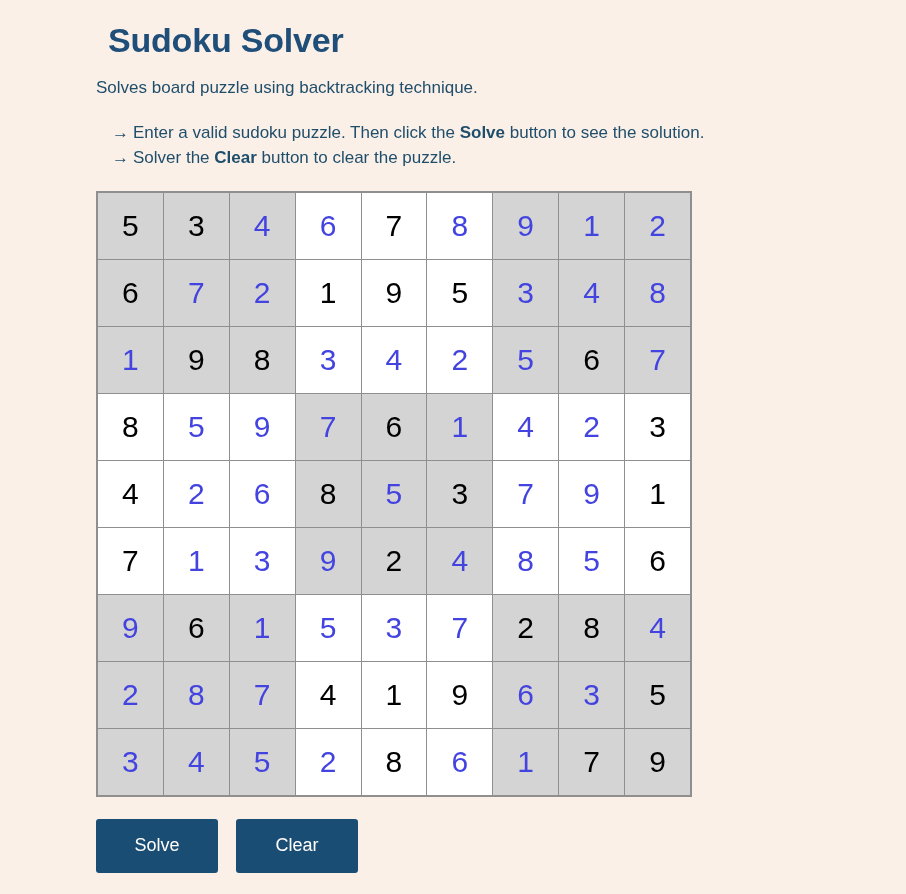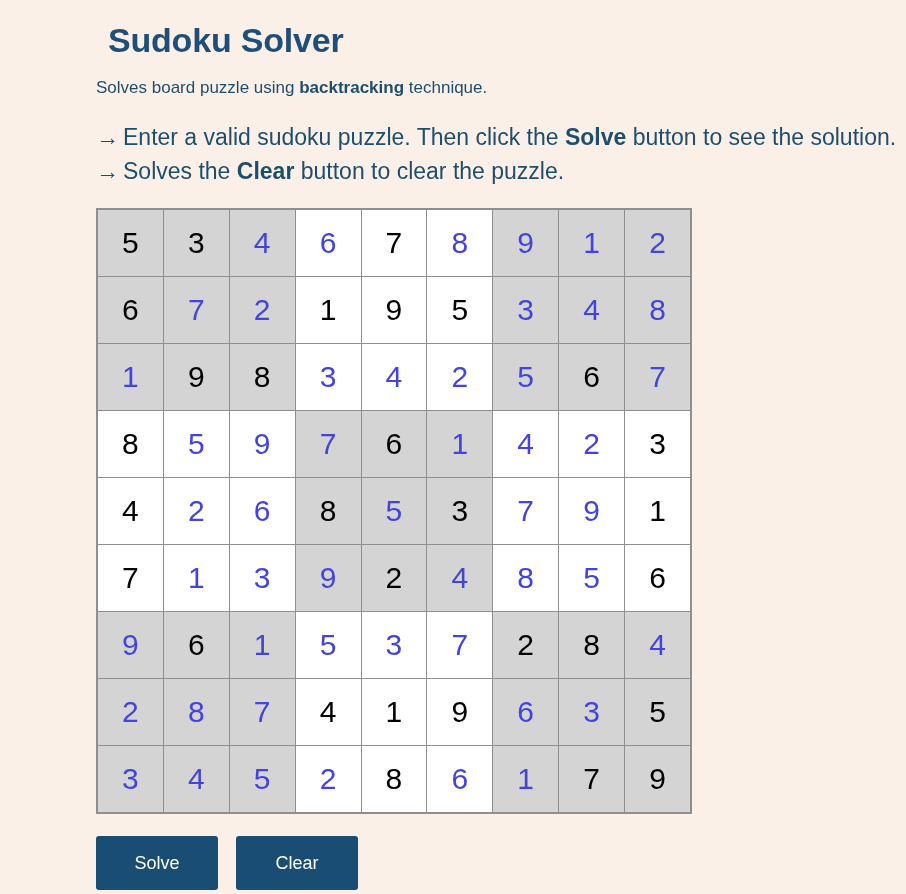--- a/index.html
+++ b/index.html
@@ -26,26 +26,26 @@
     letter-spacing: -0.2px;
     margin: 0 0 18px 12px;
     line-height: 1.1;
   }
   .subtitle {
     font-size: 17px;
     color: #1f4e6b;
     margin: 0 0 22px 0;
     line-height: 1.3;
   }
-  .subtitle b { font-weight: bold; }
+  .subtitle b { font-weight: normal; }
   .instructions {
-    font-size: 23px;
+    font-size: 17px;
     color: #1f4e6b;
     line-height: 1.45;
-    margin: 0 0 20px 0;
+    margin: 0 0 20px 16px;
   }
   .instructions .line { display: block; white-space: nowrap; }
   .instructions b { font-weight: bold; }
   .arrow { display: inline-block; margin-right: 4px; }
 
   .board {
     width: 594px;
     border: 1px solid #8f8f8f;
     border-collapse: collapse;
     background: #ffffff;
@@ -103,21 +103,21 @@
 
   <p class="subtitle">
     <span>Solves board puzzle using </span><b>backtracking</b><span> technique.</span>
   </p>
 
   <div class="instructions">
     <span class="line">
       <span class="arrow">→</span><span>Enter a valid sudoku puzzle. Then click the </span><b>Solve</b><span> button to see the solution.</span>
     </span>
     <span class="line">
-      <span class="arrow">→</span><span>Solves the </span><b>Clear</b><span> button to clear the puzzle.</span>
+      <span class="arrow">→</span><span>Solver the </span><b>Clear</b><span> button to clear the puzzle.</span>
     </span>
   </div>
 
   <div class="board">
     <table>
       <tbody id="grid-body">
           <tr>
             <td class="cell shaded">
               <span class="val">5</span>
             </td>

